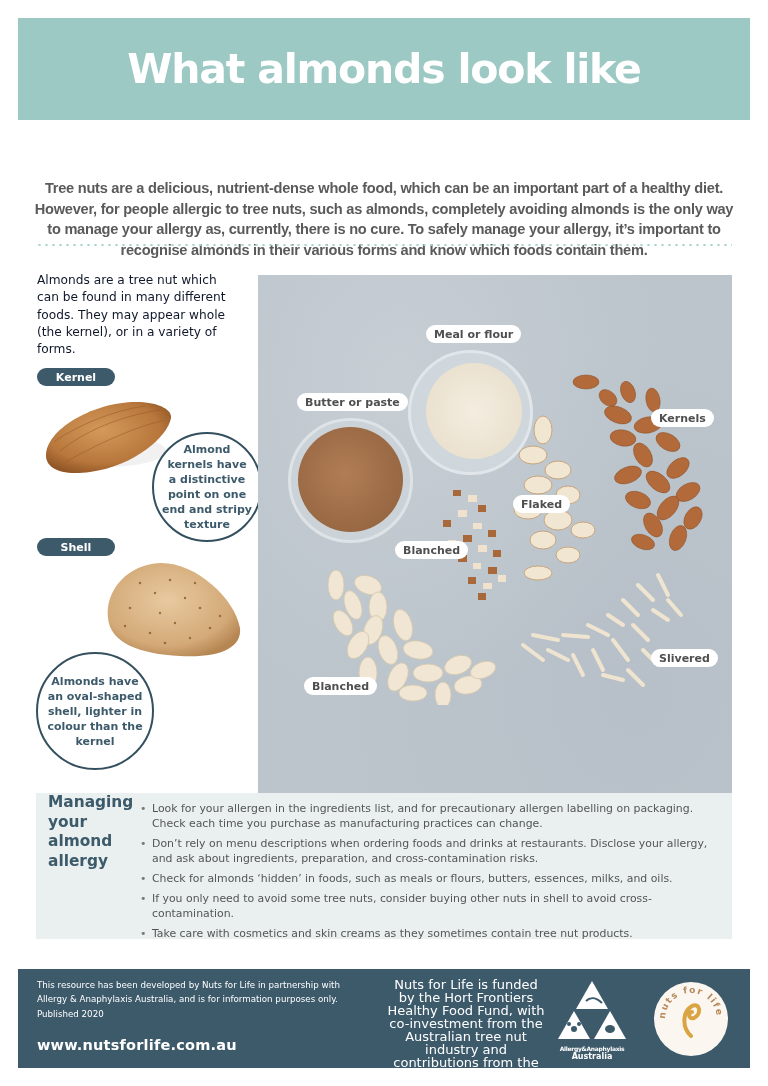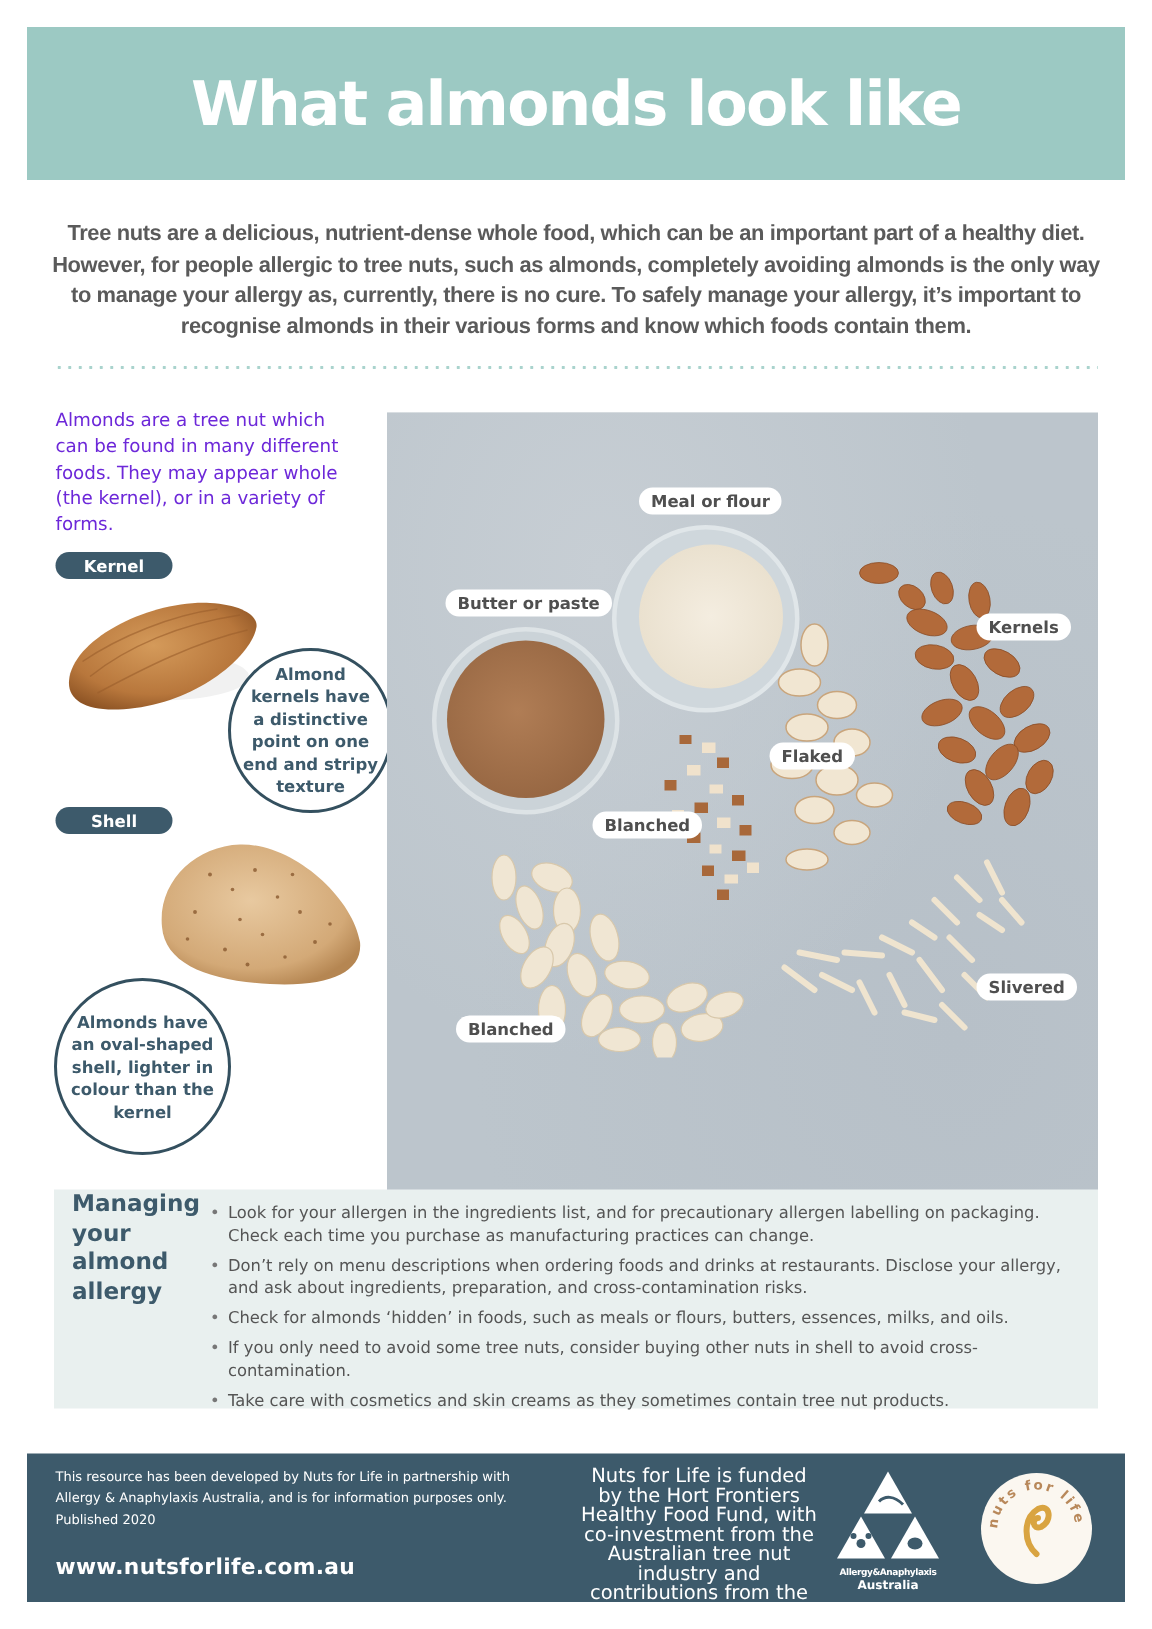--- a/index.html
+++ b/index.html
@@ -14,31 +14,31 @@
     color: #ffffff; font-family: "DejaVu Sans", sans-serif; font-weight: bold;
     font-size: 41px; letter-spacing: -1.2px;
   }
 
   .intro {
     position: absolute; left: 30px; top: 146px; width: 708px;
     text-align: center; font-size: 13.4px; line-height: 20.5px; font-weight: bold;
     color: #5a5a5a; letter-spacing: -0.25px;
     font-family: "Liberation Sans", sans-serif;
   }
-  .intro p { font-size: 14.6px; }
+  .intro p { font-size: 14.6px; margin-top: 32px; }
 
   .dotted-rule {
     position: absolute; left: 36px; top: 244px; width: 696px; height: 2px;
     background-image: radial-gradient(circle, #a9d3cd 1px, transparent 1.3px);
     background-size: 7px 2px; background-repeat: repeat-x;
   }
 
   .side-text {
     position: absolute; left: 37px; top: 272px; width: 200px;
-    font-size: 12.2px; line-height: 17.3px; color: #6d28d9;
+    font-size: 12.2px; line-height: 17.3px; color: #0f172a;
   }
 
   .pill {
     position: absolute; height: 18px; width: 78px; border-radius: 9px;
     background: #3d5a6b; color: #ffffff; font-size: 11px; font-weight: bold;
     display: flex; align-items: center; justify-content: center;
   }
 
   .callout {
     position: absolute; border: 2px solid #34505f; border-radius: 50%;

